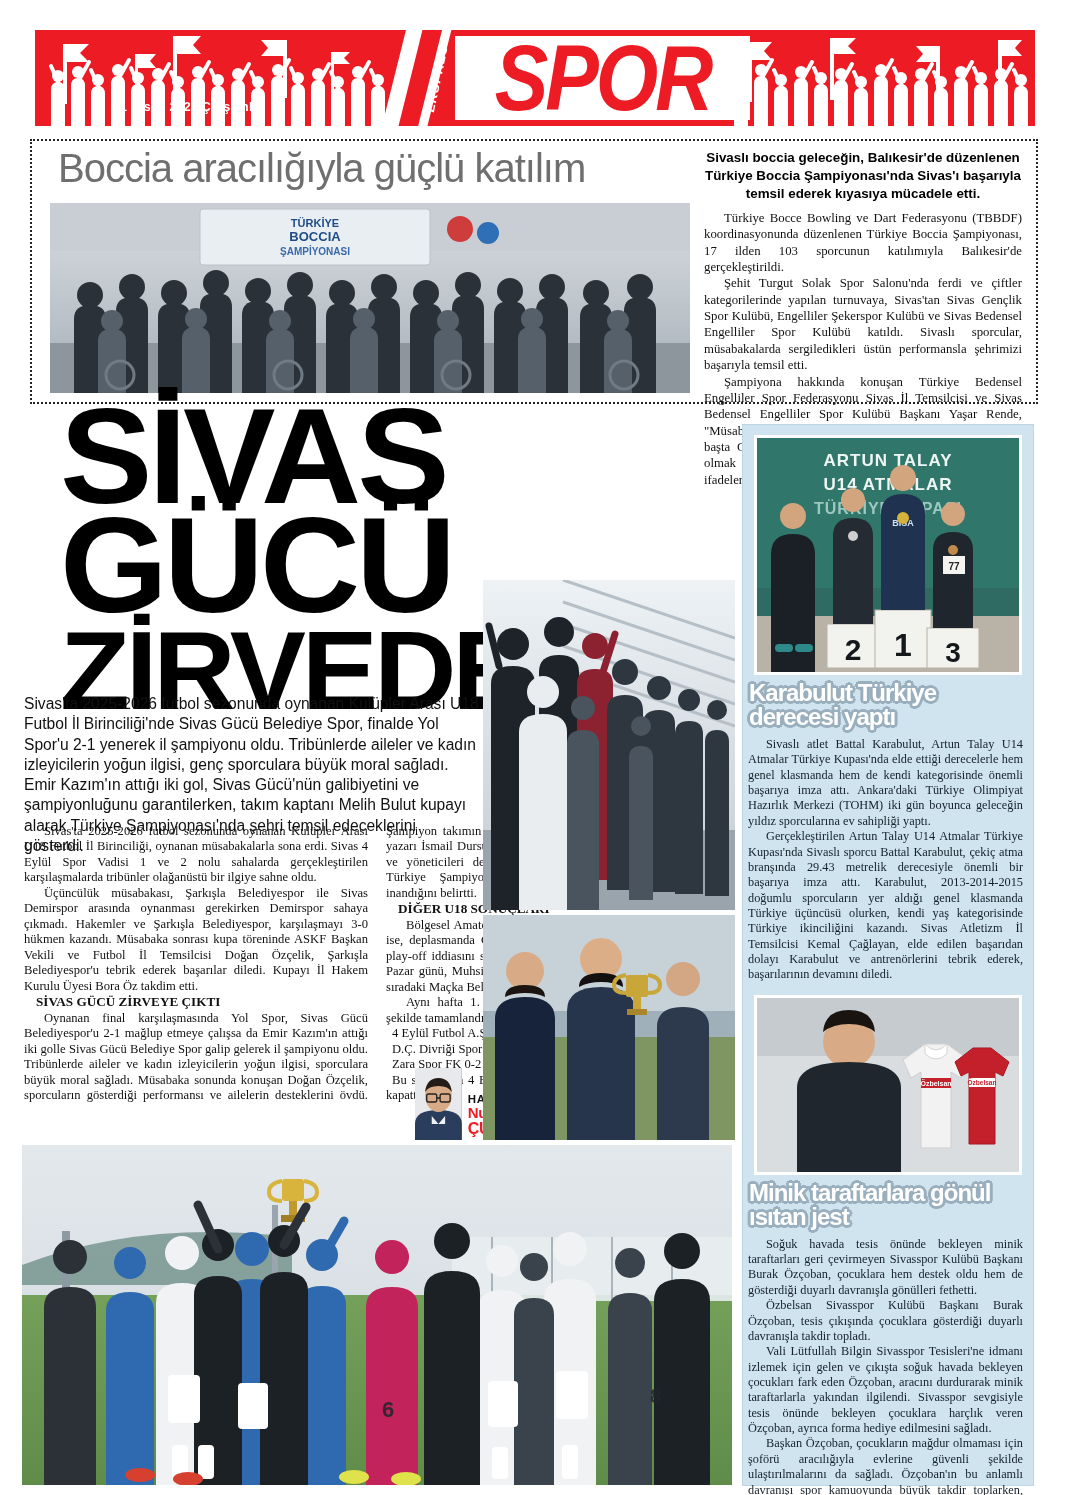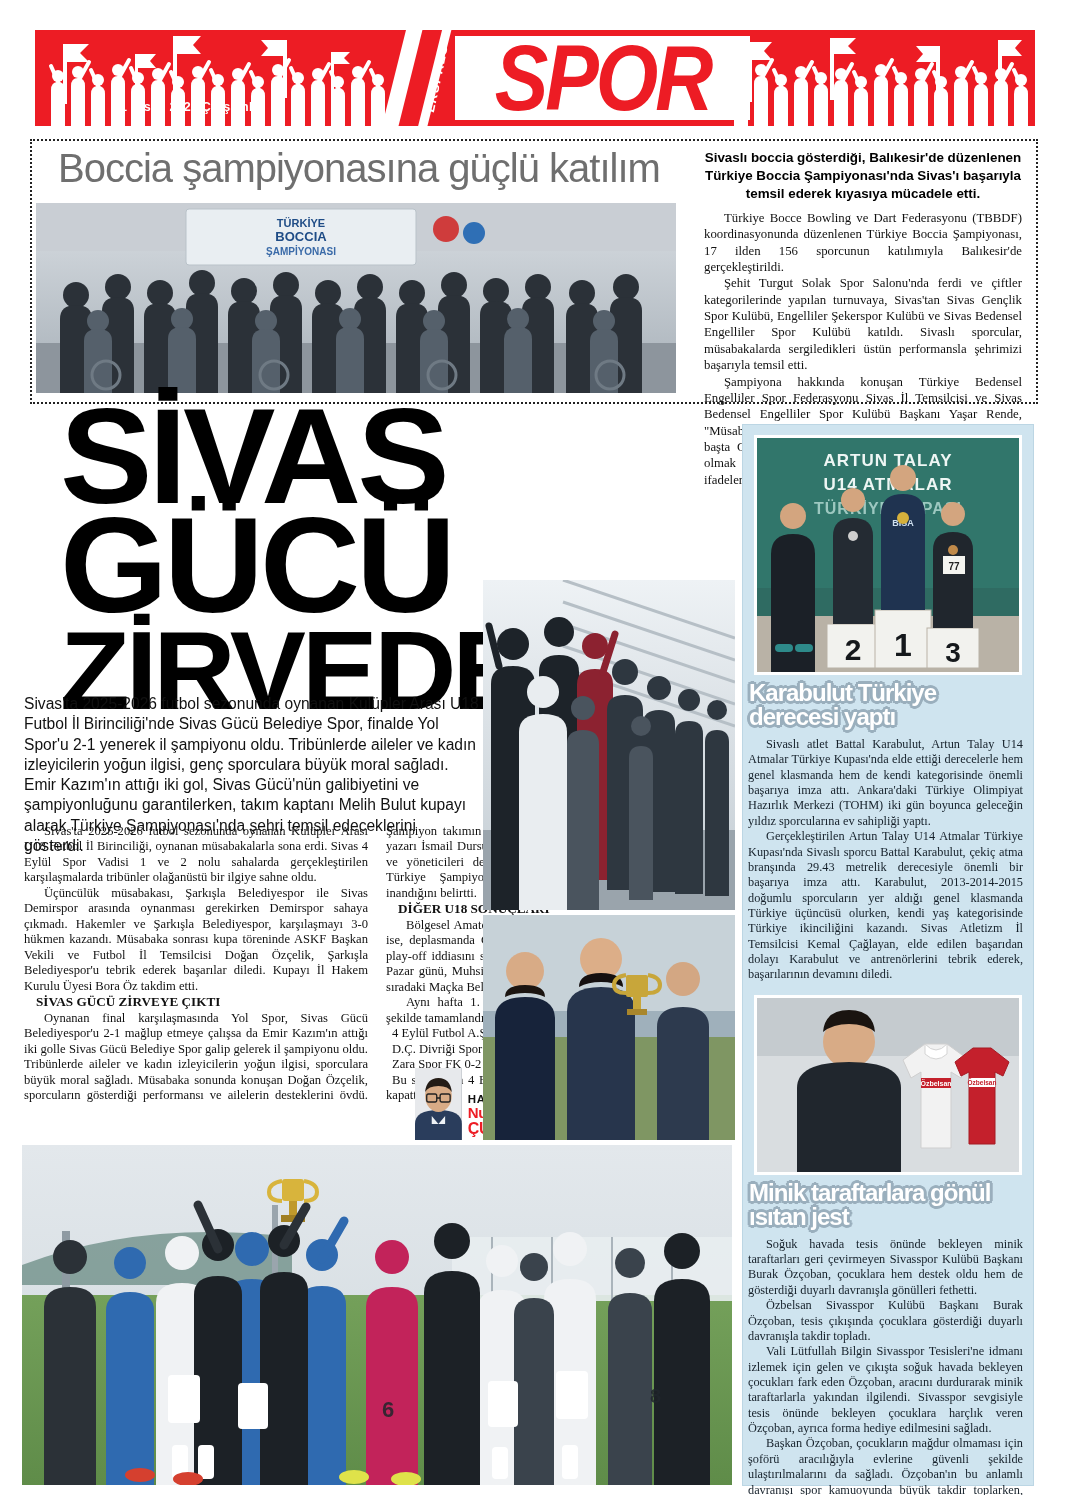--- a/index.html
+++ b/index.html
@@ -97,21 +97,21 @@
     left: 26px; top: 5px;
     font-family: "Liberation Sans", sans-serif;
     font-size: 40px;
     font-weight: 300;
     color: #6f6f6f;
     letter-spacing: -1px;
     white-space: nowrap;
   }
   .boccia-photo {
     position: absolute;
-    left: 4px; top: 62px;
+    left: 18px; top: 62px;
     width: 640px; height: 190px;
     overflow: hidden;
     background: #4a5560;
   }
   .boccia-right {
     position: absolute;
     right: 14px; top: 8px;
     width: 318px;
   }
   .boccia-lead {
@@ -426,21 +426,21 @@
         </g>
       </g>
     </svg>
   </div>
 
   <div class="issue-date">1 Nisan 2026 Çarşamba</div>
 </div>
 
 <div class="boccia-panel">
 
-  <div class="boccia-title">Boccia şampiyonasına güçlü katılım</div>
+  <div class="boccia-title">Boccia aracılığıyla güçlü katılım</div>
 
   <div class="boccia-photo">
     <div class="pimg">
       <svg viewBox="0 0 640 190" preserveAspectRatio="none">
         <defs>
           <linearGradient id="gymbg" x1="0" y1="0" x2="0" y2="1">
             <stop offset="0" stop-color="#d8dde2"></stop>
               <stop offset="1" stop-color="#a7b0b8"></stop>
           </linearGradient>
         </defs>
@@ -505,23 +505,23 @@
               <circle cx="238" cy="172" r="14"></circle>
             <circle cx="406" cy="172" r="14"></circle>
               <circle cx="574" cy="172" r="14"></circle>
           </g>
         </g>
       </svg>
     </div>
   </div>
 
   <div class="boccia-right">
-    <p class="boccia-lead">Sivaslı boccia gösterdiği, Balıkesir'de düzenlenen Türkiye Boccia Şampiyonası'nda Sivas'ı başarıyla temsil ederek kıyasıya mücadele etti.</p>
+    <p class="boccia-lead">Sivaslı boccia geleceğin, Balıkesir'de düzenlenen Türkiye Boccia Şampiyonası'nda Sivas'ı başarıyla temsil ederek kıyasıya mücadele etti.</p>
     <div class="boccia-body">
-      <p>Türkiye Bocce Bowling ve Dart Federasyonu (TBBDF) koordinasyonunda düzenlenen Türkiye Boccia Şampiyonası, 17 ilden 156 sporcunun katılımıyla Balıkesir'de gerçekleştirildi.</p>
+      <p>Türkiye Bocce Bowling ve Dart Federasyonu (TBBDF) koordinasyonunda düzenlenen Türkiye Boccia Şampiyonası, 17 ilden 103 sporcunun katılımıyla Balıkesir'de gerçekleştirildi.</p>
       <p>Şehit Turgut Solak Spor Salonu'nda ferdi ve çiftler kategorilerinde yapılan turnuvaya, Sivas'tan Sivas Gençlik Spor Kulübü, Engelliler Şekerspor Kulübü ve Sivas Bedensel Engelliler Spor Kulübü katıldı. Sivaslı sporcular, müsabakalarda sergiledikleri üstün performansla şehrimizi başarıyla temsil etti.</p>
       <p>Şampiyona hakkında konuşan Türkiye Bedensel Engelliler Spor Federasyonu Sivas İl Temsilcisi ve Sivas Bedensel Engelliler Spor Kulübü Başkanı Yaşar Rende, "Müsabakalara katılmamızda büyük emek ve destekleri için başta Gençlik ve Spor İl Müdürümüz Sayın Şahin Ertem olmak üzere tüm teşkilat personeline teşekkür ederiz" ifadelerini kullandı.</p>
     </div>
   </div>
 </div>
 
 <div class="headline">
   <span class="l1">SİVAS GÜCÜ</span>
   <span class="l2">ZİRVEDE!</span>
 </div>

